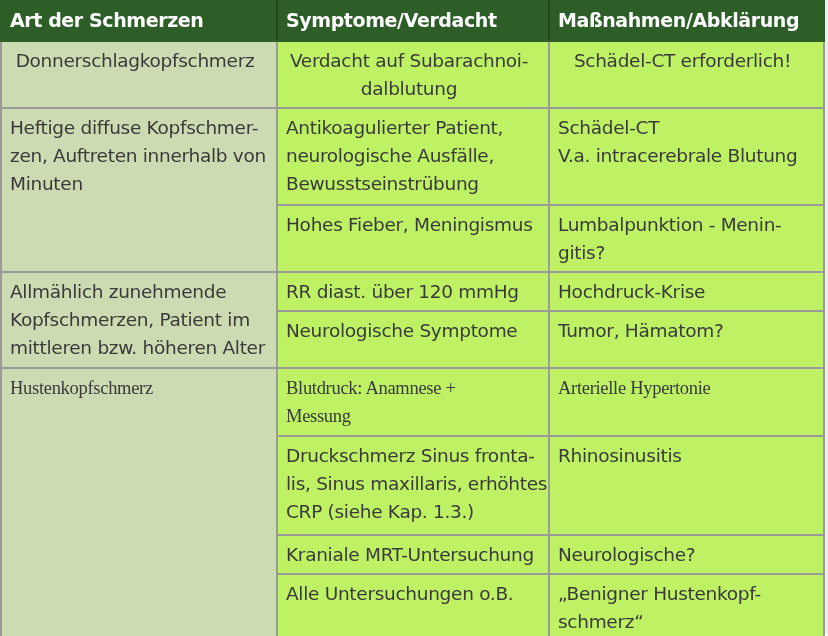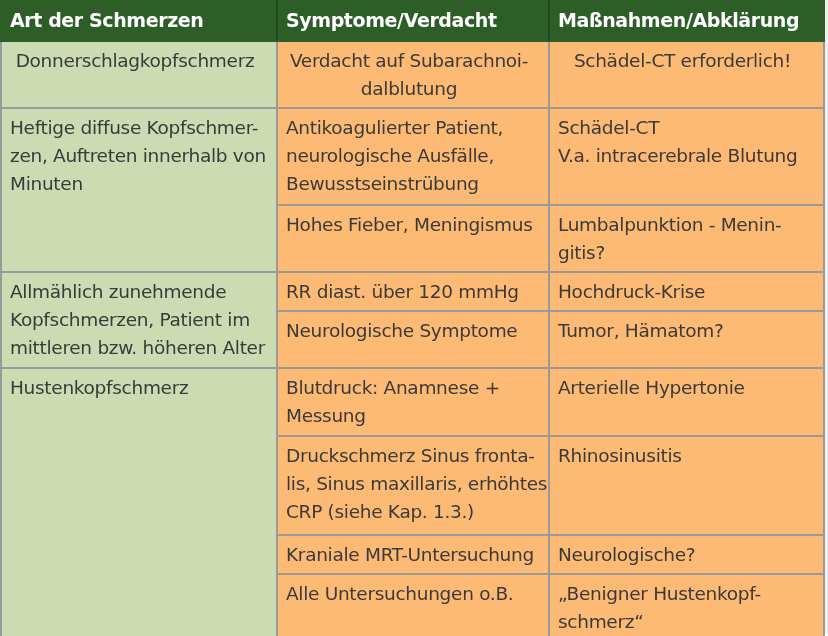--- a/index.html
+++ b/index.html
@@ -54,32 +54,32 @@
       font-size: 19px;
       letter-spacing: -0.4px;
     }
     thead th:last-child {
       border-right-color: #2d5e27;
     }
     td.cause {
       background: #cddbb2;
     }
     td.cell {
-      background: #fdba74;
+      background: #bef264;
     }
     .line {
       display: block;
       white-space: nowrap;
     }
     tr.r1 { height: 64px; text-align: center; }
     tr.r2a { height: 97px; }
     tr.r2b { height: 67px; }
     tr.r3a { height: 38px; border-radius: 10px; }
     tr.r3b { height: 57px; border-radius: 24px; }
-    tr.r4a { height: 68px; }
+    tr.r4a { height: 68px; font-family: Liberation Serif, serif; }
     tr.r4b { height: 99px; }
     tr.r4c { height: 37px; }
     tr.r4d { height: 66px; }
     .edge-shadow {
       position: absolute;
       left: 825px;
       top: 0;
       width: 3px;
       height: 634px;
       background: #f0f0f0;

